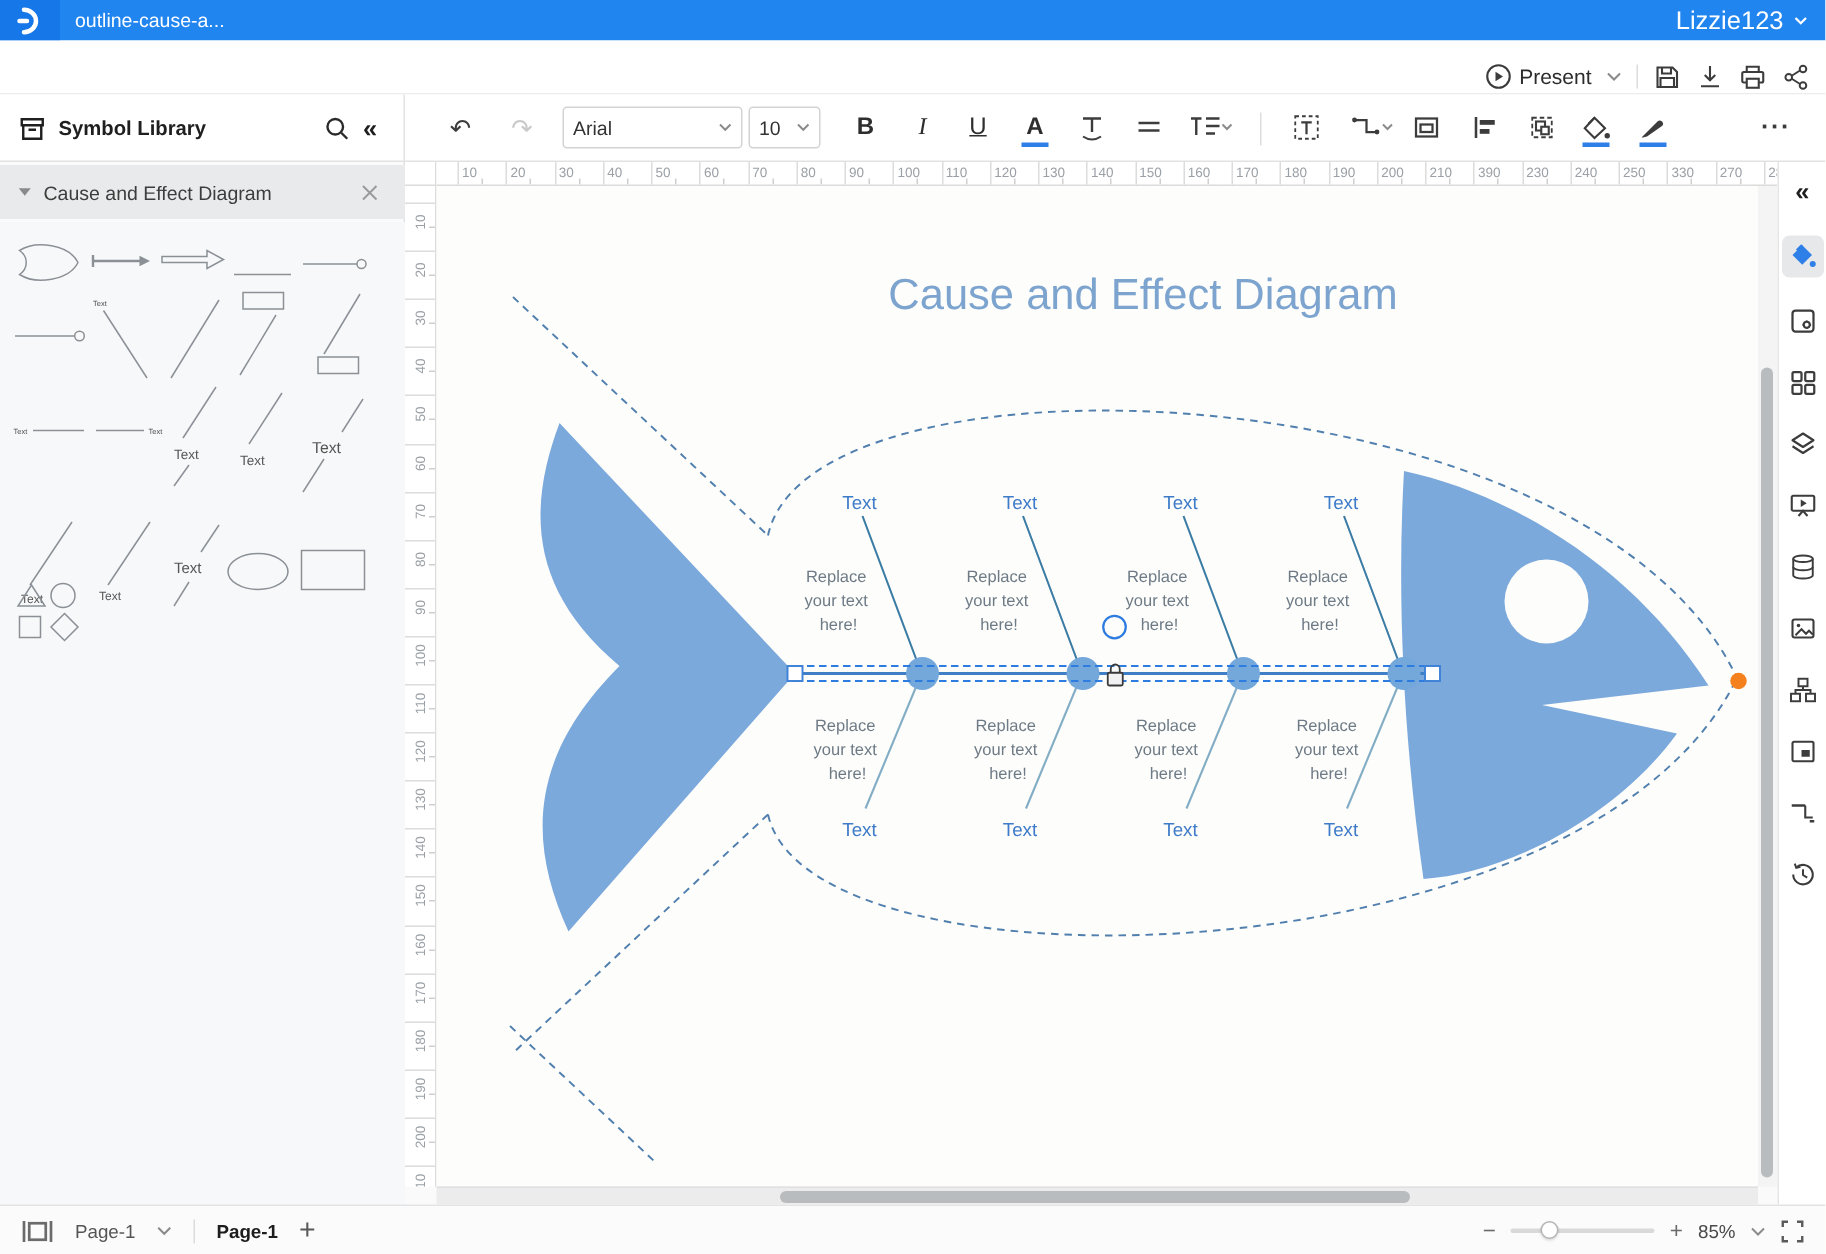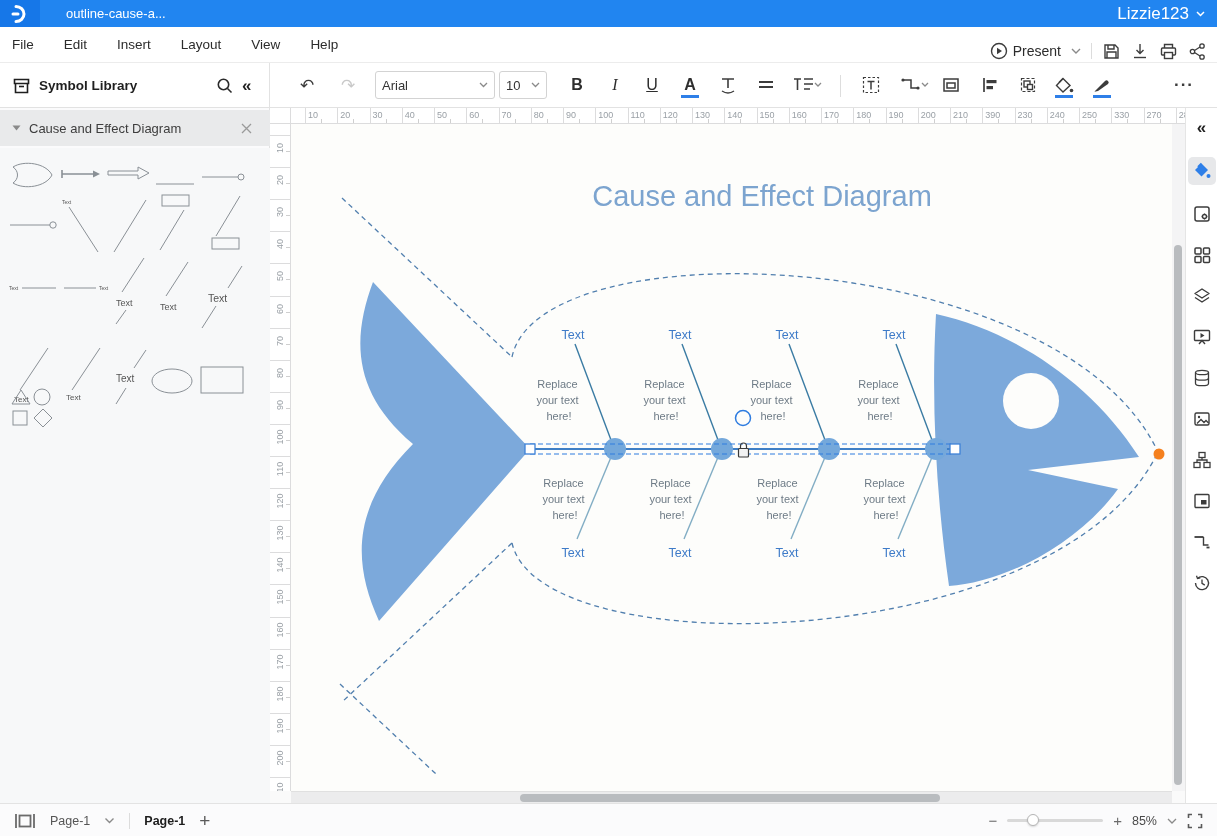--- a/index.html
+++ b/index.html
@@ -2,21 +2,21 @@
 <html><head>
 <meta charset="utf-8">
 <style>
   * { margin:0; padding:0; box-sizing:border-box; }
   html,body { font-family:"Liberation Sans", sans-serif; }
   .app { position:relative; width:1217px; height:836px; background:#fff; overflow:hidden; font-family:"Liberation Sans", sans-serif; }
 
   
   .titlebar { position:absolute; left:0; top:0; width:1217px; height:27px; background:#2185f0; display:flex; align-items:center; }
   .logo-box { width:40px; height:27px; background:#1677e8; display:flex; align-items:center; justify-content:center; }
-  .filename { color:#fff; font-size:13px; margin-left:26px; font-weight:500; }
+  .filename { color:#fff; font-size:13px; margin-left:10px; font-weight:500; }
   .tb-right { position:absolute; right:12px; top:0; height:27px; display:flex; align-items:center; gap:7px; color:#fff; font-size:17px; }
 
   
   .menubar { position:absolute; left:0; top:27px; width:1217px; height:36px; background:#fff; border-bottom:1px solid #ececec; display:flex; align-items:center; }
   .menu-items { display:flex; gap:30px; padding-left:12px; font-size:13.5px; color:#2c2c2c; }
   .menu-item { cursor:default; }
   .menu-right { position:absolute; right:10px; top:0; height:48px; display:flex; align-items:center; gap:10px; }
   .present { display:flex; align-items:center; gap:5px; font-size:14px; color:#2c2c2c; }
   .vsep { width:1px; height:16px; background:#dcdcdc; }
 
@@ -93,28 +93,20 @@
     <span class="filename">outline-cause-a...</span>
     <div class="tb-right">
       <span>Lizzie123</span>
       <svg width="9" height="6" viewBox="0 0 9 6">
         <path d="M1,1 L4.5,4.5 L8,1" stroke="#fff" stroke-width="1.5" fill="none"></path>
       </svg>
     </div>
   </div>
 
   <div class="menubar">
-    <div class="menu-items">
-      <span class="menu-item">File</span>
-      <span class="menu-item">Edit</span>
-      <span class="menu-item">Insert</span>
-      <span class="menu-item">Layout</span>
-      <span class="menu-item">View</span>
-      <span class="menu-item">Help</span>
-    </div>
     <div class="menu-right">
       <div class="present">
         <svg width="18" height="18" viewBox="0 0 18 18">
           <circle cx="9" cy="9" r="7.5" stroke="#3c3c3c" stroke-width="1.4" fill="none"></circle>
           <path d="M7,5.8 L12,9 L7,12.2 Z" fill="#3c3c3c"></path>
         </svg>
         <span>Present</span>
       </div>
       <svg width="10" height="6" viewBox="0 0 10 6">
         <path d="M1,1 L5,5 L9,1" stroke="#8a8a8a" stroke-width="1.4" fill="none"></path>

